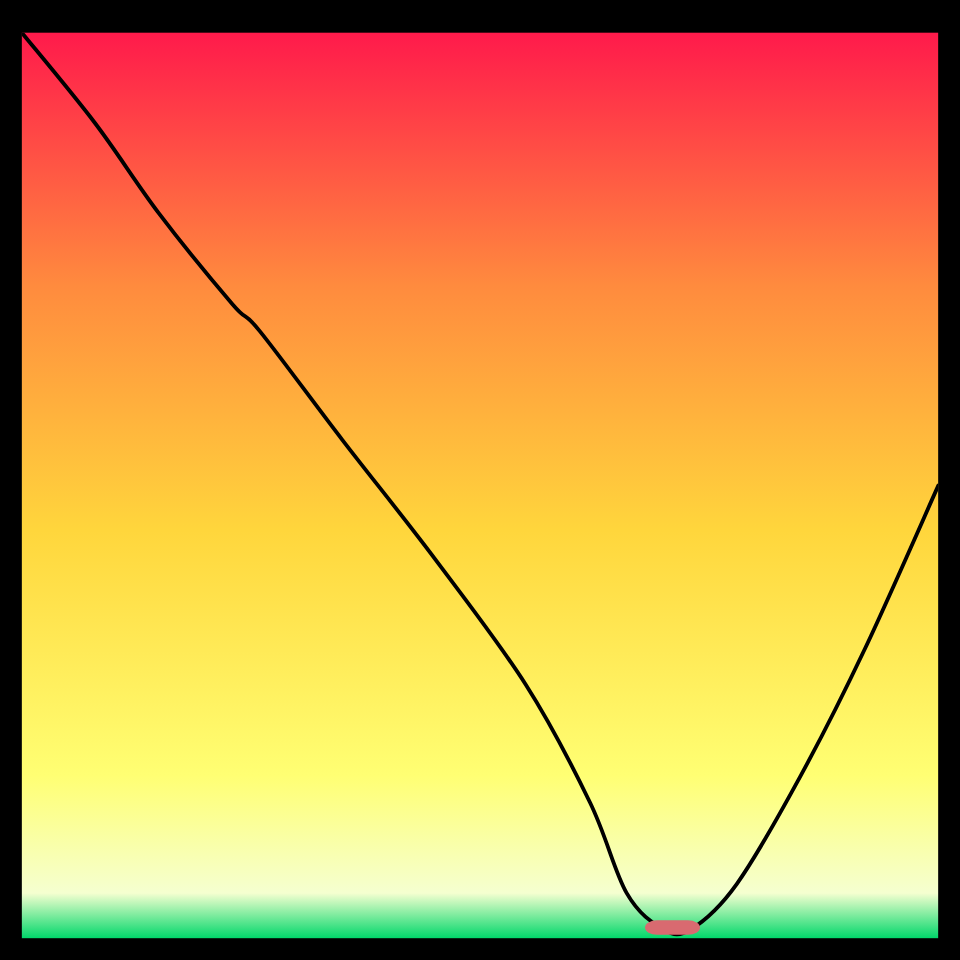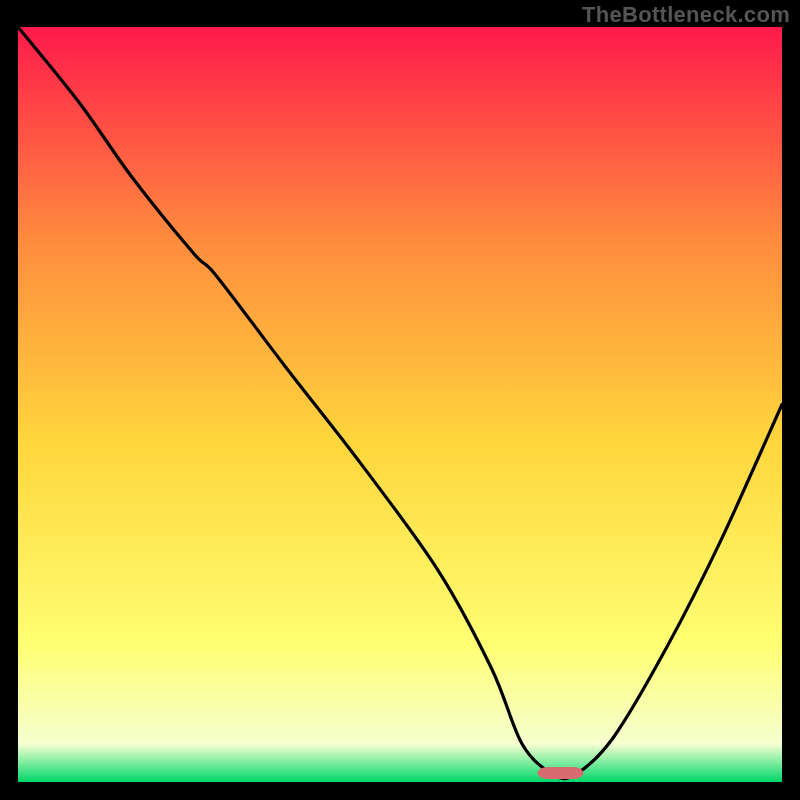--- a/index.html
+++ b/index.html
@@ -35,21 +35,20 @@
     width: 764px;
     height: 755px;
   }
   .plot svg { display: block; }
 </style>
 </head>
 <body>
 
 <div class="frame">
 
-  <div class="watermark">TheBottleneck.com</div>
 
   <div class="plot">
     <svg viewBox="0 0 764 755" width="764" height="755" preserveAspectRatio="none">
       <defs>
         <linearGradient id="bg-grad" x1="0" y1="0" x2="0" y2="1">
           <stop offset="0" stop-color="#ff1a4b"></stop>
           <stop offset="0.28" stop-color="#ff8b3e"></stop>
           <stop offset="0.55" stop-color="#ffd63c"></stop>
           <stop offset="0.82" stop-color="#ffff73"></stop>
           <stop offset="0.95" stop-color="#f5ffd0"></stop>

